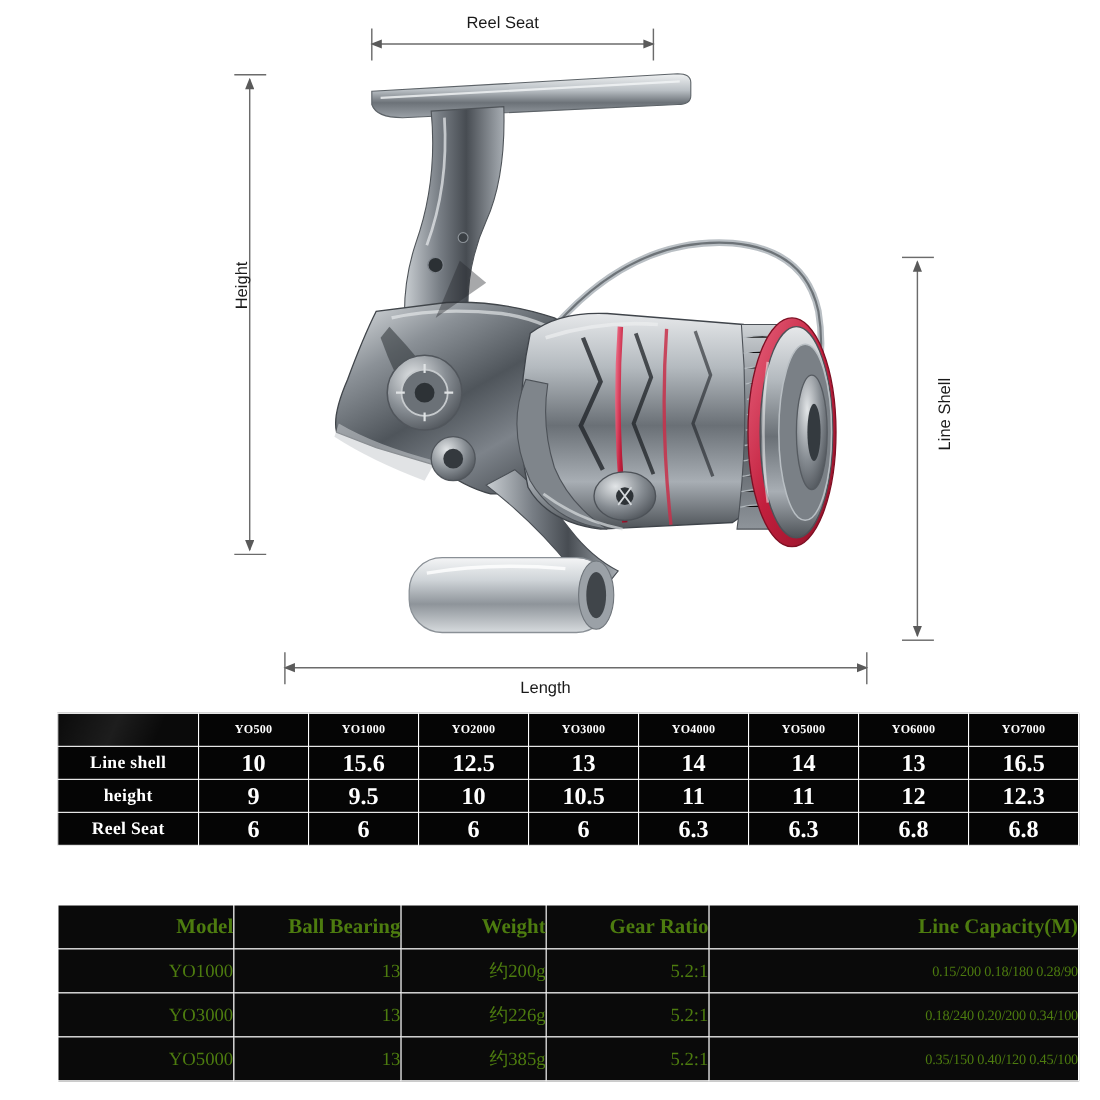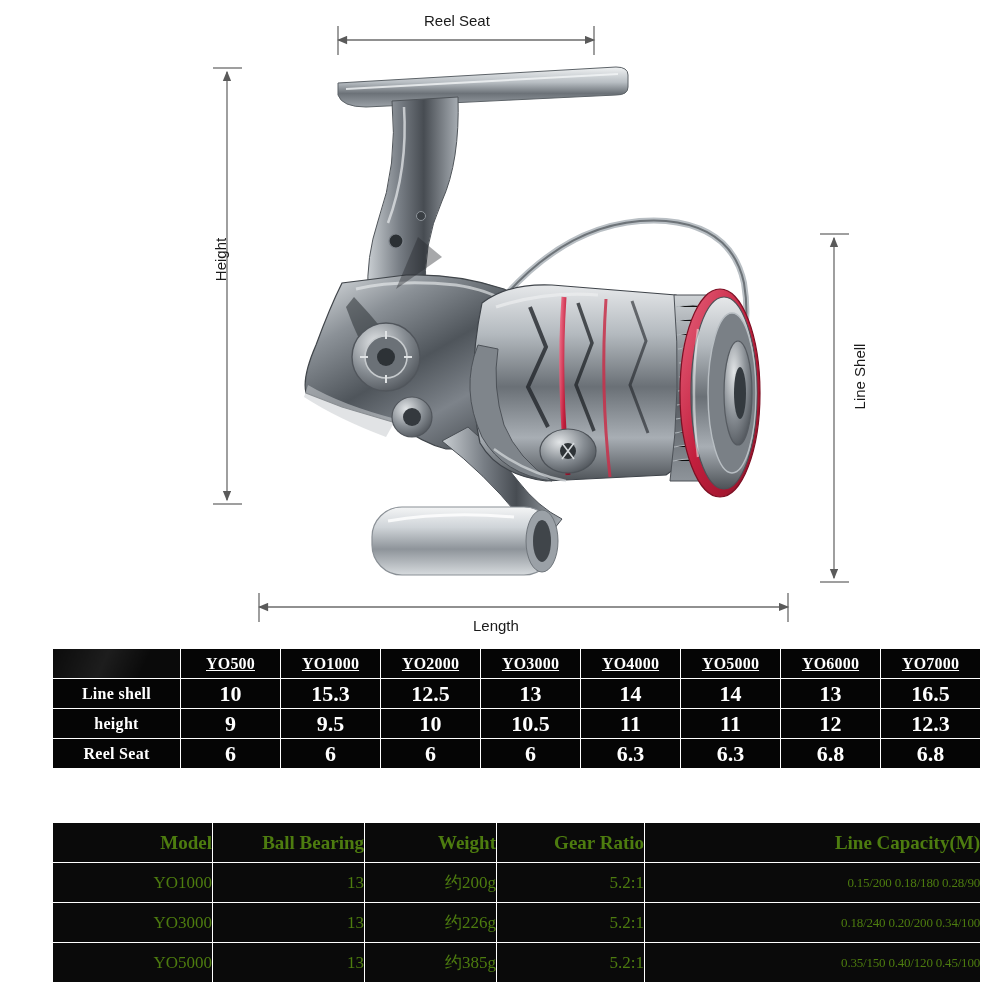--- a/index.html
+++ b/index.html
@@ -58,23 +58,22 @@
     height: 29px;
     line-height: 29px;
     background: #050505;
   }
   #table1 .rowhead {
     font-size: 16px;
     width: 128px;
     letter-spacing: 0.3px;
   }
   #table1 .colhead {
-    font-size: 16px;
+    font-size: 11px;
     letter-spacing: 0.2px;
-    text-decoration: underline;
   }
   #table1 .val { font-size: 22px; }
   #table1 .corner { background: #050505; }
 
   
   #table2 {
     position: absolute;
     left: 36px; top: 822px;
     width: 928px;
     border-collapse: collapse;
@@ -297,21 +296,21 @@
         <td class="colhead">YO4000</td>
         <td class="colhead">YO5000</td>
         <td class="colhead">YO6000</td>
         <td class="colhead">YO7000</td>
       </tr>
     </thead>
     <tbody>
       <tr>
         <td class="rowhead">Line shell</td>
         <td class="val">10</td>
-        <td class="val">15.3</td>
+        <td class="val">15.6</td>
         <td class="val">12.5</td>
         <td class="val">13</td>
         <td class="val">14</td>
         <td class="val">14</td>
         <td class="val">13</td>
         <td class="val">16.5</td>
       </tr>
       <tr>
         <td class="rowhead">height</td>
         <td class="val">9</td>

